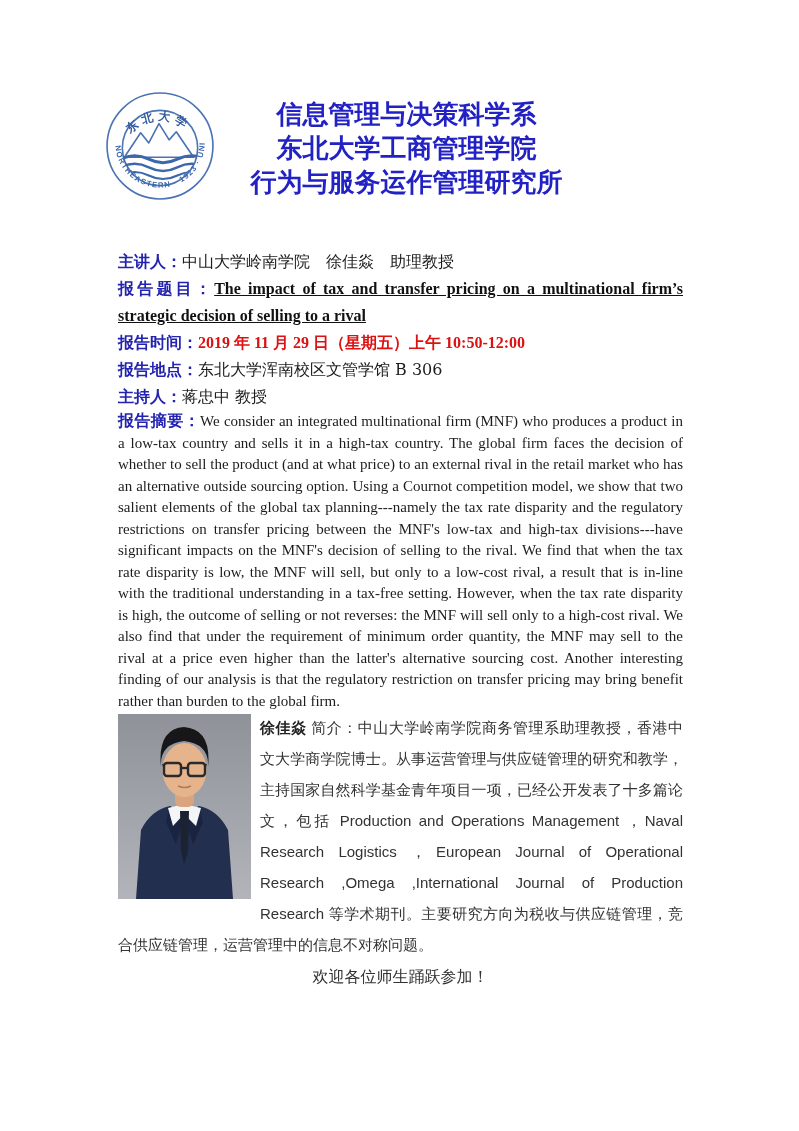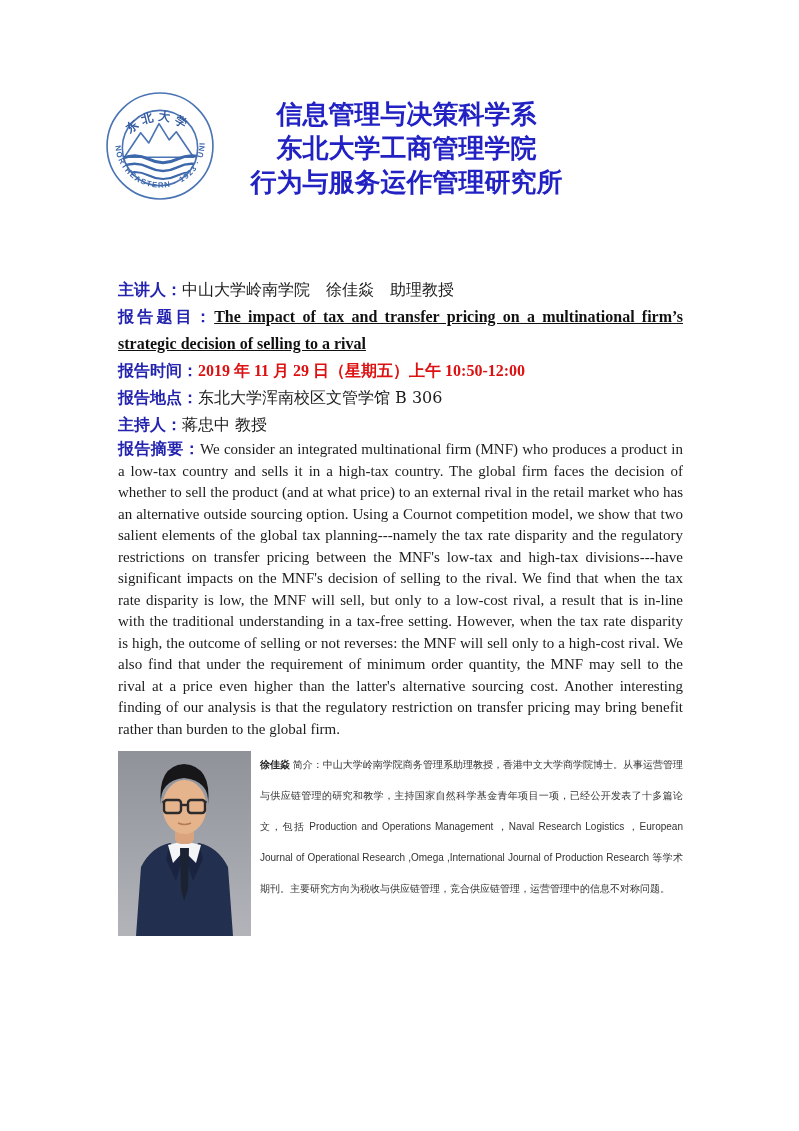--- a/index.html
+++ b/index.html
@@ -13,35 +13,35 @@
     position:absolute;left:0;top:97px;width:100%;box-sizing:border-box;padding-left:14px;
     text-align:center;color:#2222c4;font-family:"Liberation Sans",sans-serif;
     font-weight:bold;font-size:26px;line-height:34px;
   }
   .doc-title{
     position:absolute;left:0;top:201px;width:100%;box-sizing:border-box;padding-left:14px;
     text-align:center;color:#2222c4;font-family:"Liberation Sans",sans-serif;
     font-weight:bold;font-size:36px;letter-spacing:4px;
   }
   
-  .content{position:absolute;left:118px;top:276px;width:565px;}
+  .content{position:absolute;left:118px;top:248px;width:565px;}
   .row{margin:0;font-size:16px;line-height:27px;text-align:justify;}
   .lbl{color:#2323b0;font-weight:bold;font-family:"DejaVu Serif",serif;}
   .val-cn{color:#1c1c1c;font-family:"DejaVu Serif",serif;}
   .val-title{color:#111;font-weight:bold;font-family:"Liberation Serif",serif;text-decoration:underline;}
   .val-red{color:#dd1111;font-weight:bold;font-family:"Liberation Serif",serif;}
   .abstract{
     margin:0;font-size:15px;line-height:21.5px;text-align:justify;
     color:#1c1c1c;font-family:"Liberation Serif",serif;
   }
   .abstract .lbl{font-size:16px;}
   
   .bio{
-    margin-top:9px;font-family:"Liberation Sans",sans-serif;
-    font-size:10px;line-height:31px;color:#333;text-align:justify;
+    margin-top:0;font-family:"Liberation Sans",sans-serif;
+    font-size:15px;line-height:31px;color:#333;text-align:justify;
   }
   .bio:after{content:"";display:block;clear:both;}
   .photo{float:left;width:133px;height:185px;margin:2px 9px 0 0;}
   .photo svg{display:block;width:100%;height:100%;}
   .bio-text{margin:0;}
   .bio-name{font-weight:bold;color:#222;}
   .closing{
     margin:7px 0 0 0;text-align:center;font-family:"Liberation Sans",sans-serif;
     font-size:16px;color:#333;
   }
@@ -145,15 +145,16 @@
 
           <path d="M60,72 Q66.5,75 73,72" stroke="#b27a58" stroke-width="1.5" fill="none"></path>
         </svg>
       </div>
       <p class="bio-text">
         <span class="bio-name">徐佳焱</span>
         <span>简介：</span><span>中山大学岭南学院商务管理系助理教授，香港中文大学商学院博士。从事运营管理与供应链管理的研究和教学，主持国家自然科学基金青年项目一项，已经公开发表了十多篇论文，包括 Production and Operations Management ，Naval Research Logistics ，European Journal of Operational Research ,Omega ,International Journal of Production Research 等学术期刊。主要研究方向为税收与供应链管理，竞合供应链管理，运营管理中的信息不对称问题。</span>
       </p>
     </div>
 
+    <p class="closing">欢迎各位师生踊跃参加！</p>
 
   </div>
 </div>
 
 </body></html>

